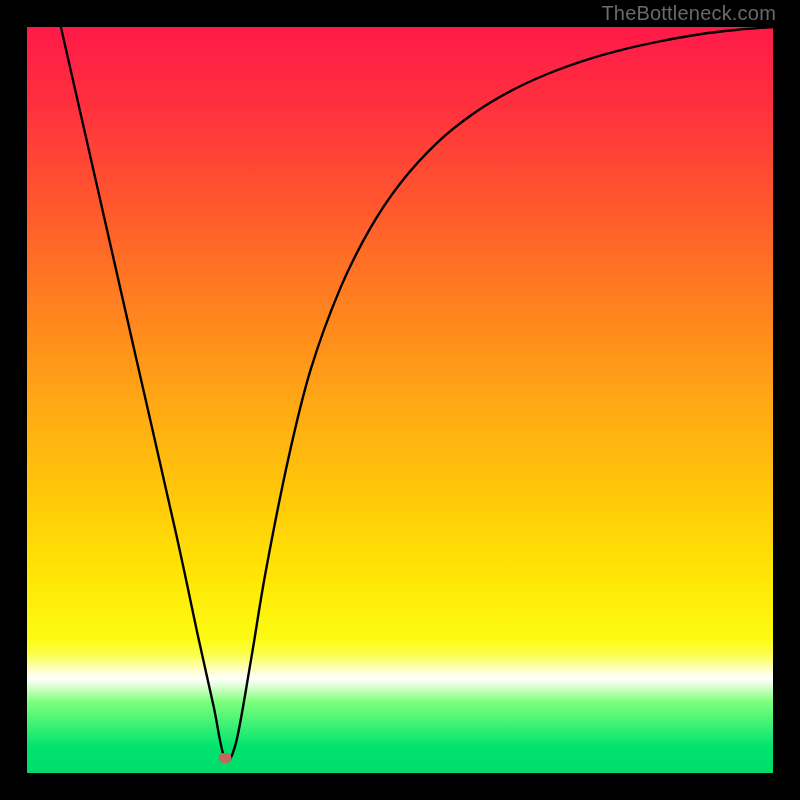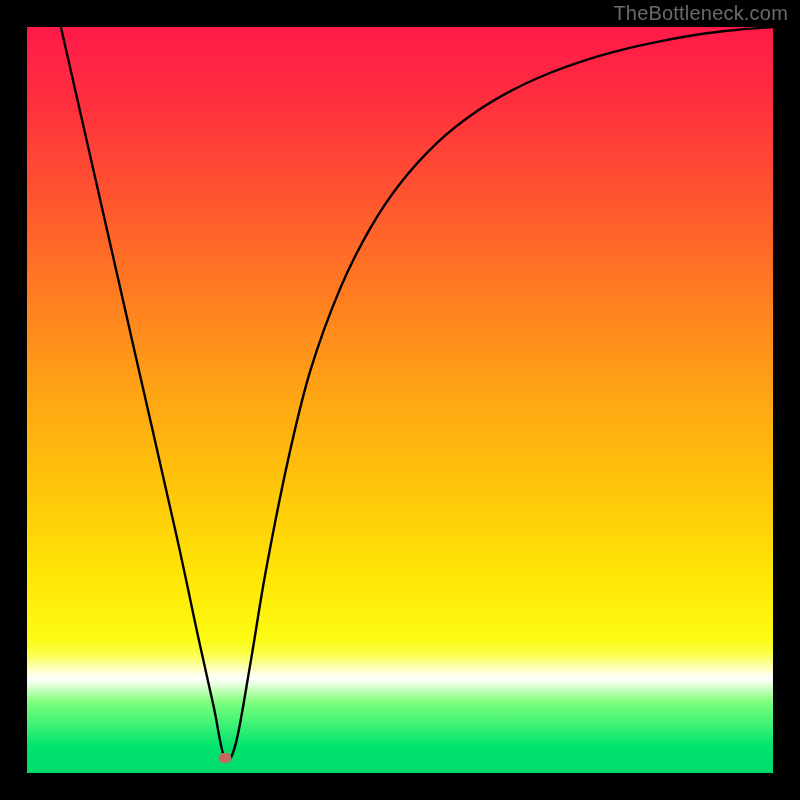--- a/index.html
+++ b/index.html
@@ -19,21 +19,21 @@
     height: 746px;
     overflow: hidden;
   }
   .gradient {
     position: absolute;
     inset: 0;
   }
   .watermark {
     position: absolute;
     top: 2px;
-    right: 12px;
+    right: 24px;
     color: #6a6a6a;
     font-size: 20px;
     font-weight: 500;
     letter-spacing: 0.2px;
     user-select: none;
   }
   svg.curve {
     position: absolute;
     left: 27px;
     top: 27px;

